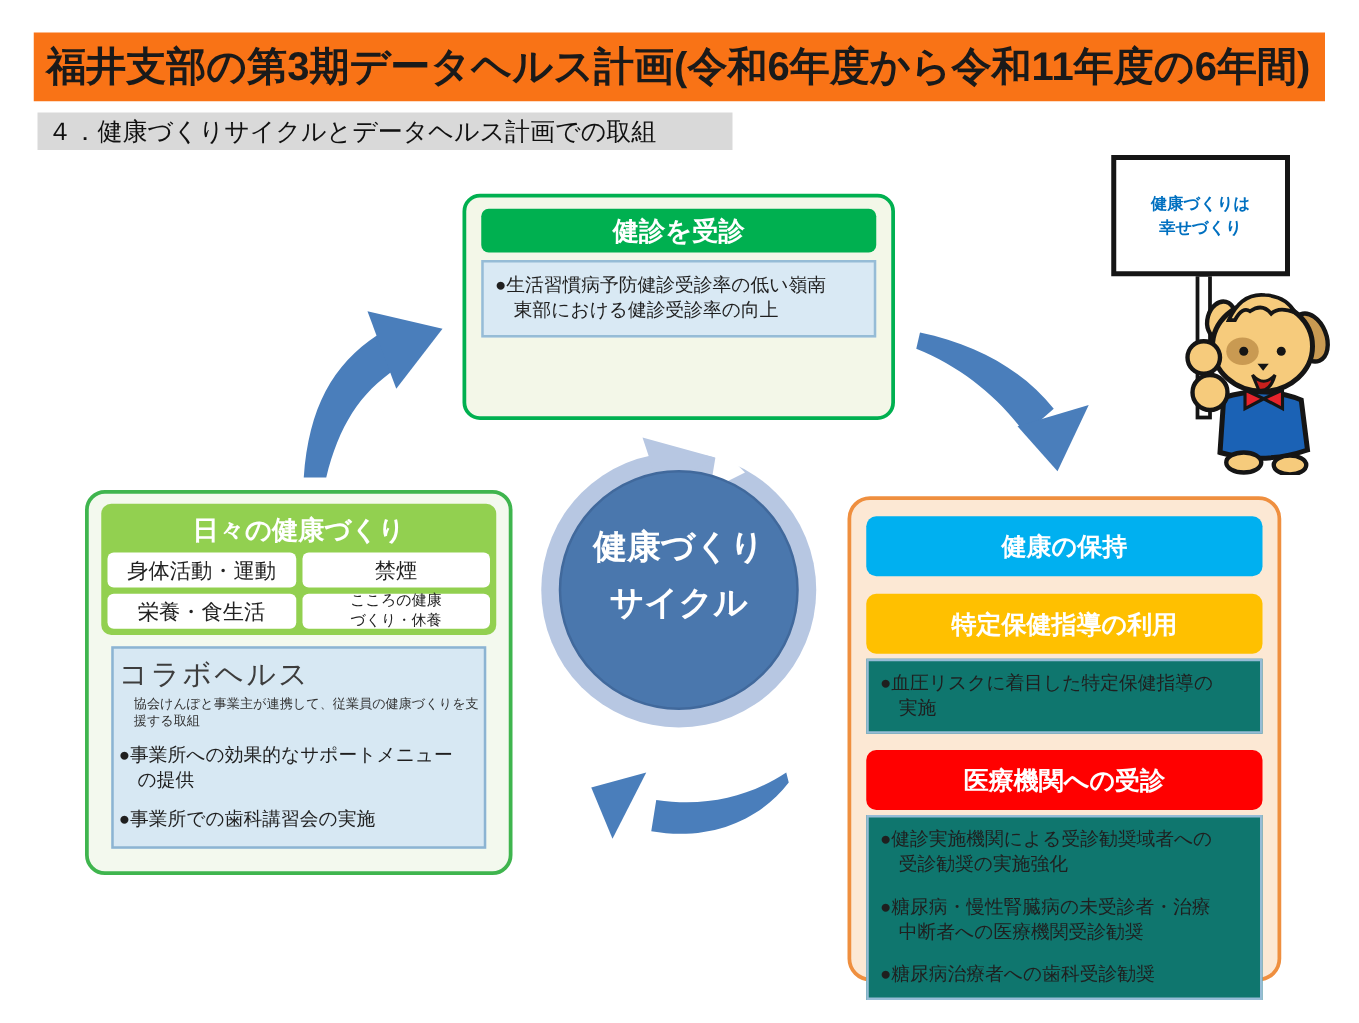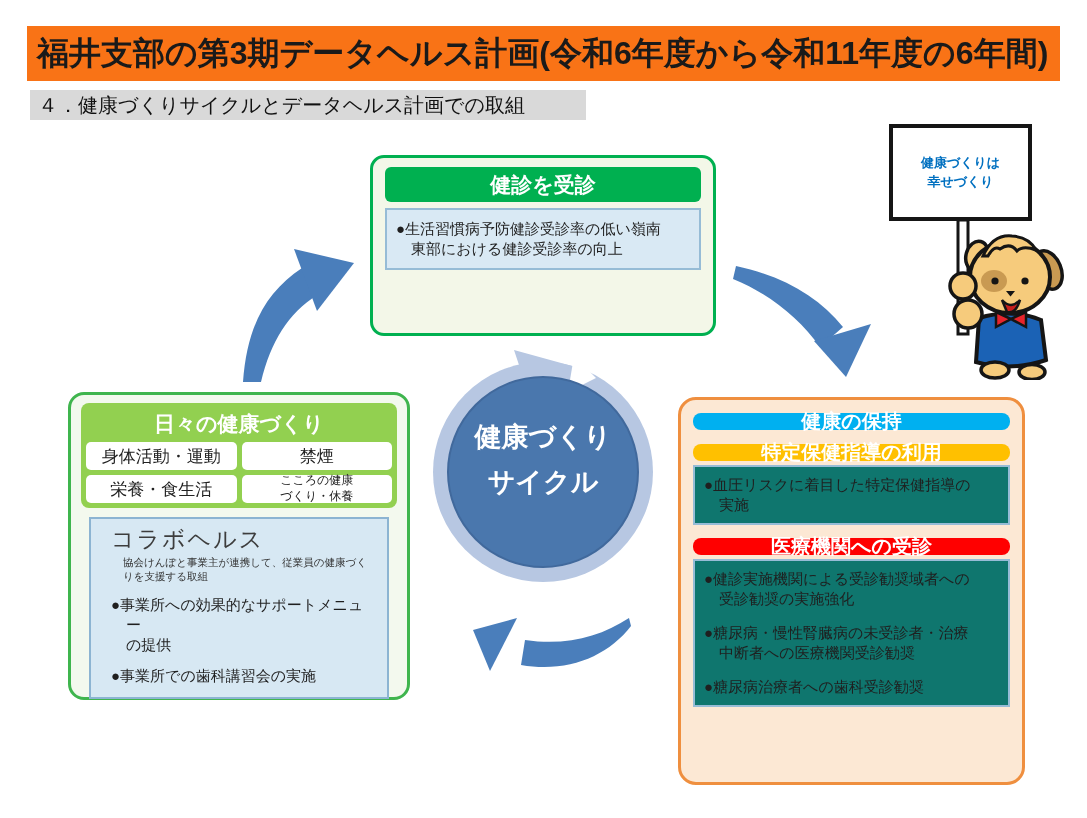--- a/index.html
+++ b/index.html
@@ -37,29 +37,29 @@
 
   
   .daily{left:68px;top:392px;width:342px;height:308px;border:3px solid #3fb54e;border-radius:16px;
     background:#f3f9ee;padding:8px 10px;}
   .daily .panel{background:#92d050;border-radius:8px;padding:2px 5px 5px;}
   .daily .panel .hdr{height:37px;font-size:21px;}
   .daily .grid{display:grid;grid-template-columns:1fr 1fr;gap:5px;}
   .daily .cell{background:#fff;border-radius:5px;height:28px;display:flex;align-items:center;justify-content:center;
     font-size:17px;color:#222;text-align:center;}
   .daily .cell.small{font-size:12px;line-height:1.3;white-space:pre-line;}
-  .daily .collabo{margin:9px 8px 0;background:#d7e8f3;border:2px solid #8cb4d2;padding:5px 20px 11px;}
+  .daily .collabo{margin:9px 8px 0;background:#d7e8f3;border:2px solid #8cb4d2;padding:5px 4px 11px;}
   .daily .collabo .c-title{font-size:23px;color:#3d3d3d;letter-spacing:2px;}
   .daily .collabo .c-note{font-size:10.5px;color:#333;padding-left:12px;margin-top:1px;}
   .daily .collabo .bullet{font-size:15px;line-height:20px;color:#1f1f1f;margin:11px 0 0;}
 
   
   .keep{left:678px;top:397px;width:347px;height:388px;border:3px solid #ef8f3f;border-radius:18px;
     background:#fce8d4;padding:13px 12px;}
-  .keep .hdr{height:17px;border-radius:8px;font-size:20px;}
+  .keep .hdr{height:48px;border-radius:8px;font-size:20px;}
   .keep .hdr.blue{background:#00b0f0;margin-bottom:14px;}
   .keep .hdr.amber{background:#ffc000;margin-bottom:4px;}
   .keep .hdr.red{background:#ff0000;margin-bottom:4px;}
   .keep .body{background:#0f766e;border:2px solid #96bcd6;padding:8px 9px;font-size:15px;line-height:20px;color:#1f1f1f;}
   .keep .body.first{margin-bottom:13px;}
   .keep .body .bullet{margin-bottom:14px;}
   .keep .body .bullet:last-child{margin-bottom:0;}
 
   
   .cycle-svg{position:absolute;left:428px;top:344px;z-index:1;}

